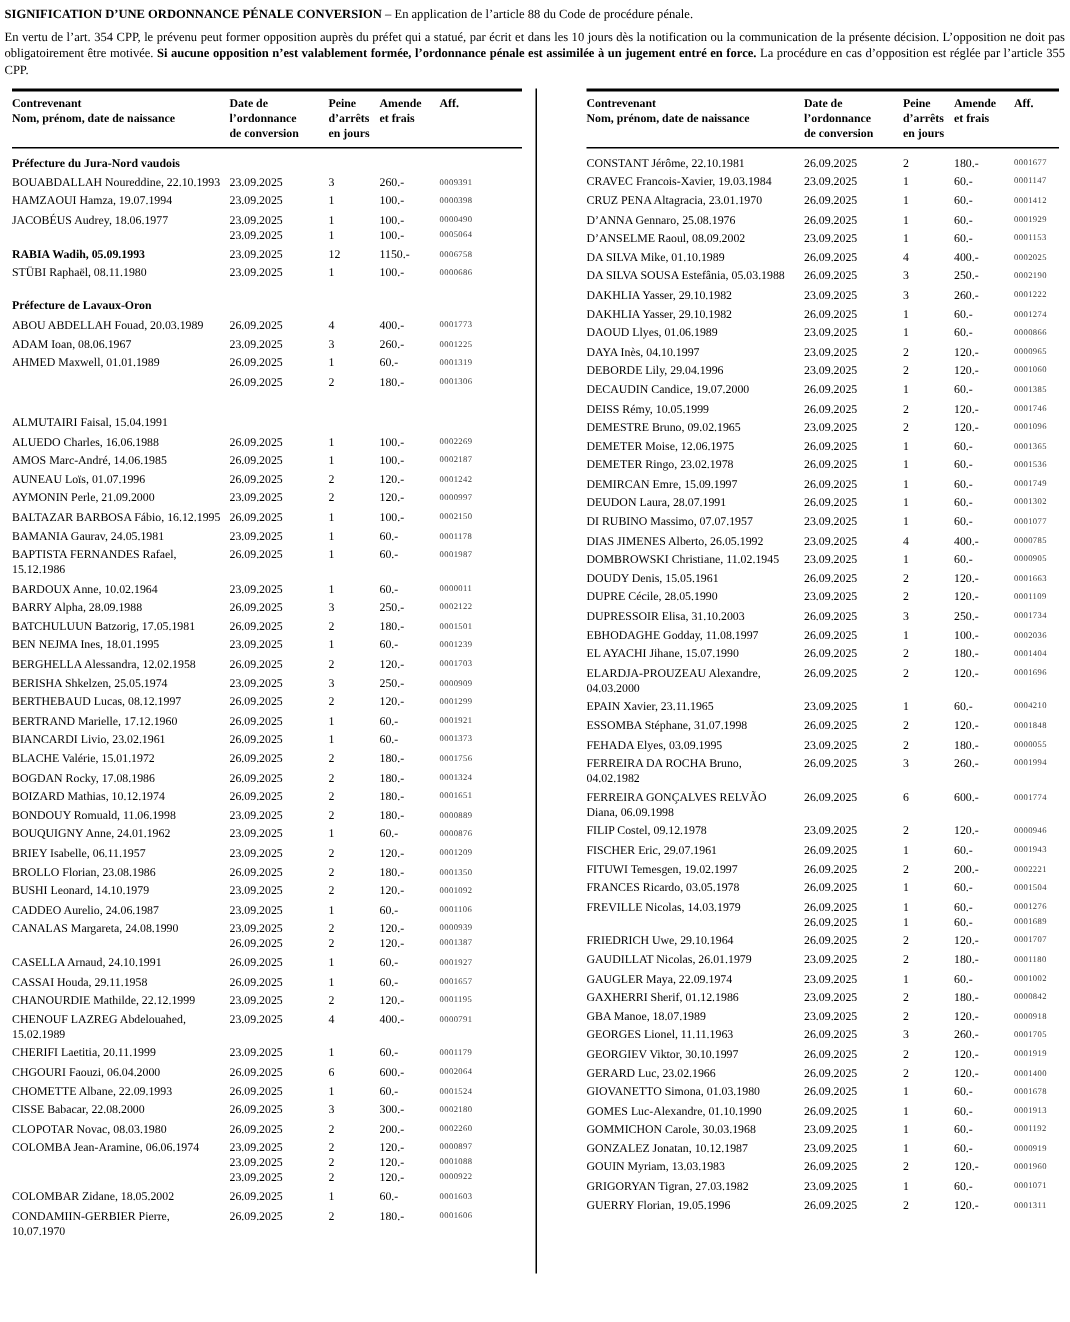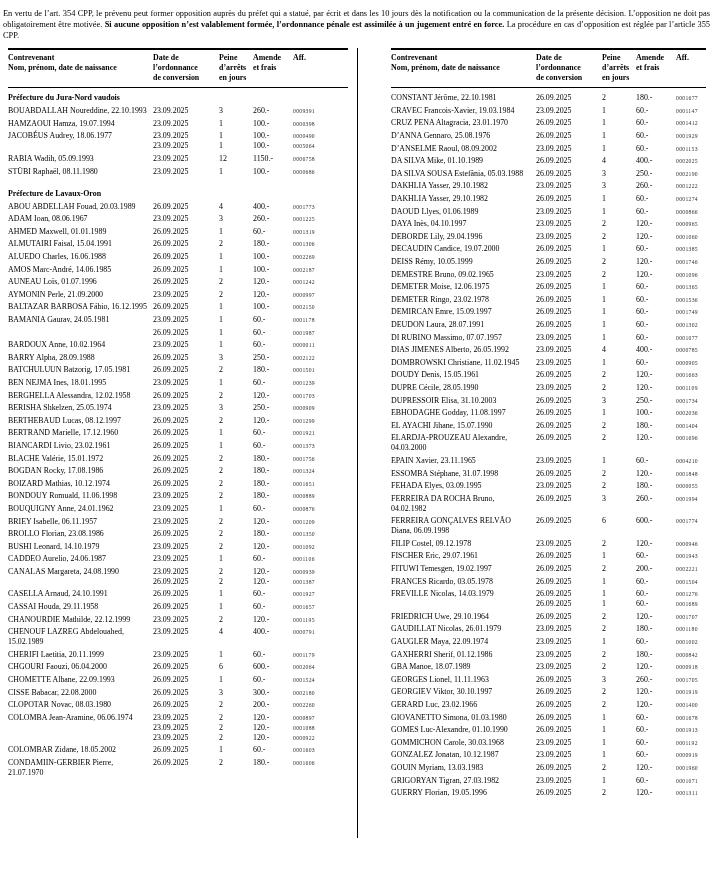--- a/index.html
+++ b/index.html
@@ -36,20 +36,21 @@
   .cell.name{grid-column:1;padding-right:6px;}
   .cell.aff{
     font-size:5.7px;line-height:9px;color:#333;
     letter-spacing:0.3px;padding-top:1px;
   }
 </style>
 </head>
 <body>
 
 <div class="doc">
+  <div class="title"><b>SIGNIFICATION D’UNE ORDONNANCE PÉNALE CONVERSION</b><span> – En application de l’article 88 du Code de procédure pénale.</span></div>
   <div class="intro"><span>En vertu de l’art. 354 CPP, le prévenu peut former opposition auprès du préfet qui a statué, par écrit et dans les 10 jours dès la notification ou la communication de la présente décision. L’opposition ne doit pas obligatoirement être motivée. </span><b>Si aucune opposition n’est valablement formée, l’ordonnance pénale est assimilée à un jugement entré en force.</b><span> La procédure en cas d’opposition est réglée par l’article 355 CPP.</span></div>
   <div class="cols">
     <div class="col col-left">
         <div class="thead">
           <div class="th">
             <div>Contrevenant</div>
             <div>Nom, prénom, date de naissance</div>
           </div>
           <div class="th">
             <div>Date de</div>
@@ -90,21 +91,21 @@
             <div class="cell date" style="grid-area: 1 / 2;">23.09.2025</div>
             <div class="cell days" style="grid-area: 1 / 3;">1</div>
             <div class="cell amount" style="grid-area: 1 / 4;">100.-</div>
             <div class="cell aff" style="grid-area: 1 / 5;">0000490</div>
             <div class="cell date" style="grid-area: 2 / 2;">23.09.2025</div>
             <div class="cell days" style="grid-area: 2 / 3;">1</div>
             <div class="cell amount" style="grid-area: 2 / 4;">100.-</div>
             <div class="cell aff" style="grid-area: 2 / 5;">0005064</div>
           </div>
           <div class="trow">
-            <div class="cell name" style="grid-area: 1 / 1 / span 1;">RABIA Wadih, 05.09.1993</div>
+            <div class="cell name" style="grid-area: 1 / 1 / span 1; font-weight: bold;">RABIA Wadih, 05.09.1993</div>
             <div class="cell date" style="grid-area: 1 / 2;">23.09.2025</div>
             <div class="cell days" style="grid-area: 1 / 3;">12</div>
             <div class="cell amount" style="grid-area: 1 / 4;">1150.-</div>
             <div class="cell aff" style="grid-area: 1 / 5;">0006758</div>
           </div>
           <div class="trow">
             <div class="cell name" style="grid-area: 1 / 1 / span 1;">STÜBI Raphaël, 08.11.1980</div>
             <div class="cell date" style="grid-area: 1 / 2;">23.09.2025</div>
             <div class="cell days" style="grid-area: 1 / 3;">1</div>
             <div class="cell amount" style="grid-area: 1 / 4;">100.-</div>
@@ -128,21 +129,21 @@
             <div class="cell aff" style="grid-area: 1 / 5;">0001225</div>
           </div>
           <div class="trow">
             <div class="cell name" style="grid-area: 1 / 1 / span 1;">AHMED Maxwell, 01.01.1989</div>
             <div class="cell date" style="grid-area: 1 / 2;">26.09.2025</div>
             <div class="cell days" style="grid-area: 1 / 3;">1</div>
             <div class="cell amount" style="grid-area: 1 / 4;">60.-</div>
             <div class="cell aff" style="grid-area: 1 / 5;">0001319</div>
           </div>
           <div class="trow">
-            <div class="cell name" style="grid-area: 1 / 1 / span 1;">ALMUTAIRI Faisal, 15.04.1991</div>
+            <div class="cell name" style="grid-area: 1 / 1 / span 1; margin-top: 27px;">ALMUTAIRI Faisal, 15.04.1991</div>
             <div class="cell date" style="grid-area: 1 / 2;">26.09.2025</div>
             <div class="cell days" style="grid-area: 1 / 3;">2</div>
             <div class="cell amount" style="grid-area: 1 / 4;">180.-</div>
             <div class="cell aff" style="grid-area: 1 / 5;">0001306</div>
           </div>
           <div class="trow">
             <div class="cell name" style="grid-area: 1 / 1 / span 1;">ALUEDO Charles, 16.06.1988</div>
             <div class="cell date" style="grid-area: 1 / 2;">26.09.2025</div>
             <div class="cell days" style="grid-area: 1 / 3;">1</div>
             <div class="cell amount" style="grid-area: 1 / 4;">100.-</div>
@@ -177,20 +178,21 @@
             <div class="cell aff" style="grid-area: 1 / 5;">0002150</div>
           </div>
           <div class="trow">
             <div class="cell name" style="grid-area: 1 / 1 / span 1;">BAMANIA Gaurav, 24.05.1981</div>
             <div class="cell date" style="grid-area: 1 / 2;">23.09.2025</div>
             <div class="cell days" style="grid-area: 1 / 3;">1</div>
             <div class="cell amount" style="grid-area: 1 / 4;">60.-</div>
             <div class="cell aff" style="grid-area: 1 / 5;">0001178</div>
           </div>
           <div class="trow">
+            <div class="cell name" style="grid-area: 1 / 1 / span 1;">BAPTISTA FERNANDES Rafael, 15.12.1986</div>
             <div class="cell date" style="grid-area: 1 / 2;">26.09.2025</div>
             <div class="cell days" style="grid-area: 1 / 3;">1</div>
             <div class="cell amount" style="grid-area: 1 / 4;">60.-</div>
             <div class="cell aff" style="grid-area: 1 / 5;">0001987</div>
           </div>
           <div class="trow">
             <div class="cell name" style="grid-area: 1 / 1 / span 1;">BARDOUX Anne, 10.02.1964</div>
             <div class="cell date" style="grid-area: 1 / 2;">23.09.2025</div>
             <div class="cell days" style="grid-area: 1 / 3;">1</div>
             <div class="cell amount" style="grid-area: 1 / 4;">60.-</div>
@@ -405,21 +407,21 @@
             <div class="cell aff" style="grid-area: 3 / 5;">0000922</div>
           </div>
           <div class="trow">
             <div class="cell name" style="grid-area: 1 / 1 / span 1;">COLOMBAR Zidane, 18.05.2002</div>
             <div class="cell date" style="grid-area: 1 / 2;">26.09.2025</div>
             <div class="cell days" style="grid-area: 1 / 3;">1</div>
             <div class="cell amount" style="grid-area: 1 / 4;">60.-</div>
             <div class="cell aff" style="grid-area: 1 / 5;">0001603</div>
           </div>
           <div class="trow">
-            <div class="cell name" style="grid-area: 1 / 1 / span 1;">CONDAMIIN-GERBIER Pierre, 21.07.1970</div>
+            <div class="cell name" style="grid-area: 1 / 1 / span 1;">CONDAMIIN-GERBIER Pierre, 10.07.1970</div>
             <div class="cell date" style="grid-area: 1 / 2;">26.09.2025</div>
             <div class="cell days" style="grid-area: 1 / 3;">2</div>
             <div class="cell amount" style="grid-area: 1 / 4;">180.-</div>
             <div class="cell aff" style="grid-area: 1 / 5;">0001606</div>
           </div>
         </div>
       </div>
     <div class="colgap">
       <div class="divider"></div>
     </div>

